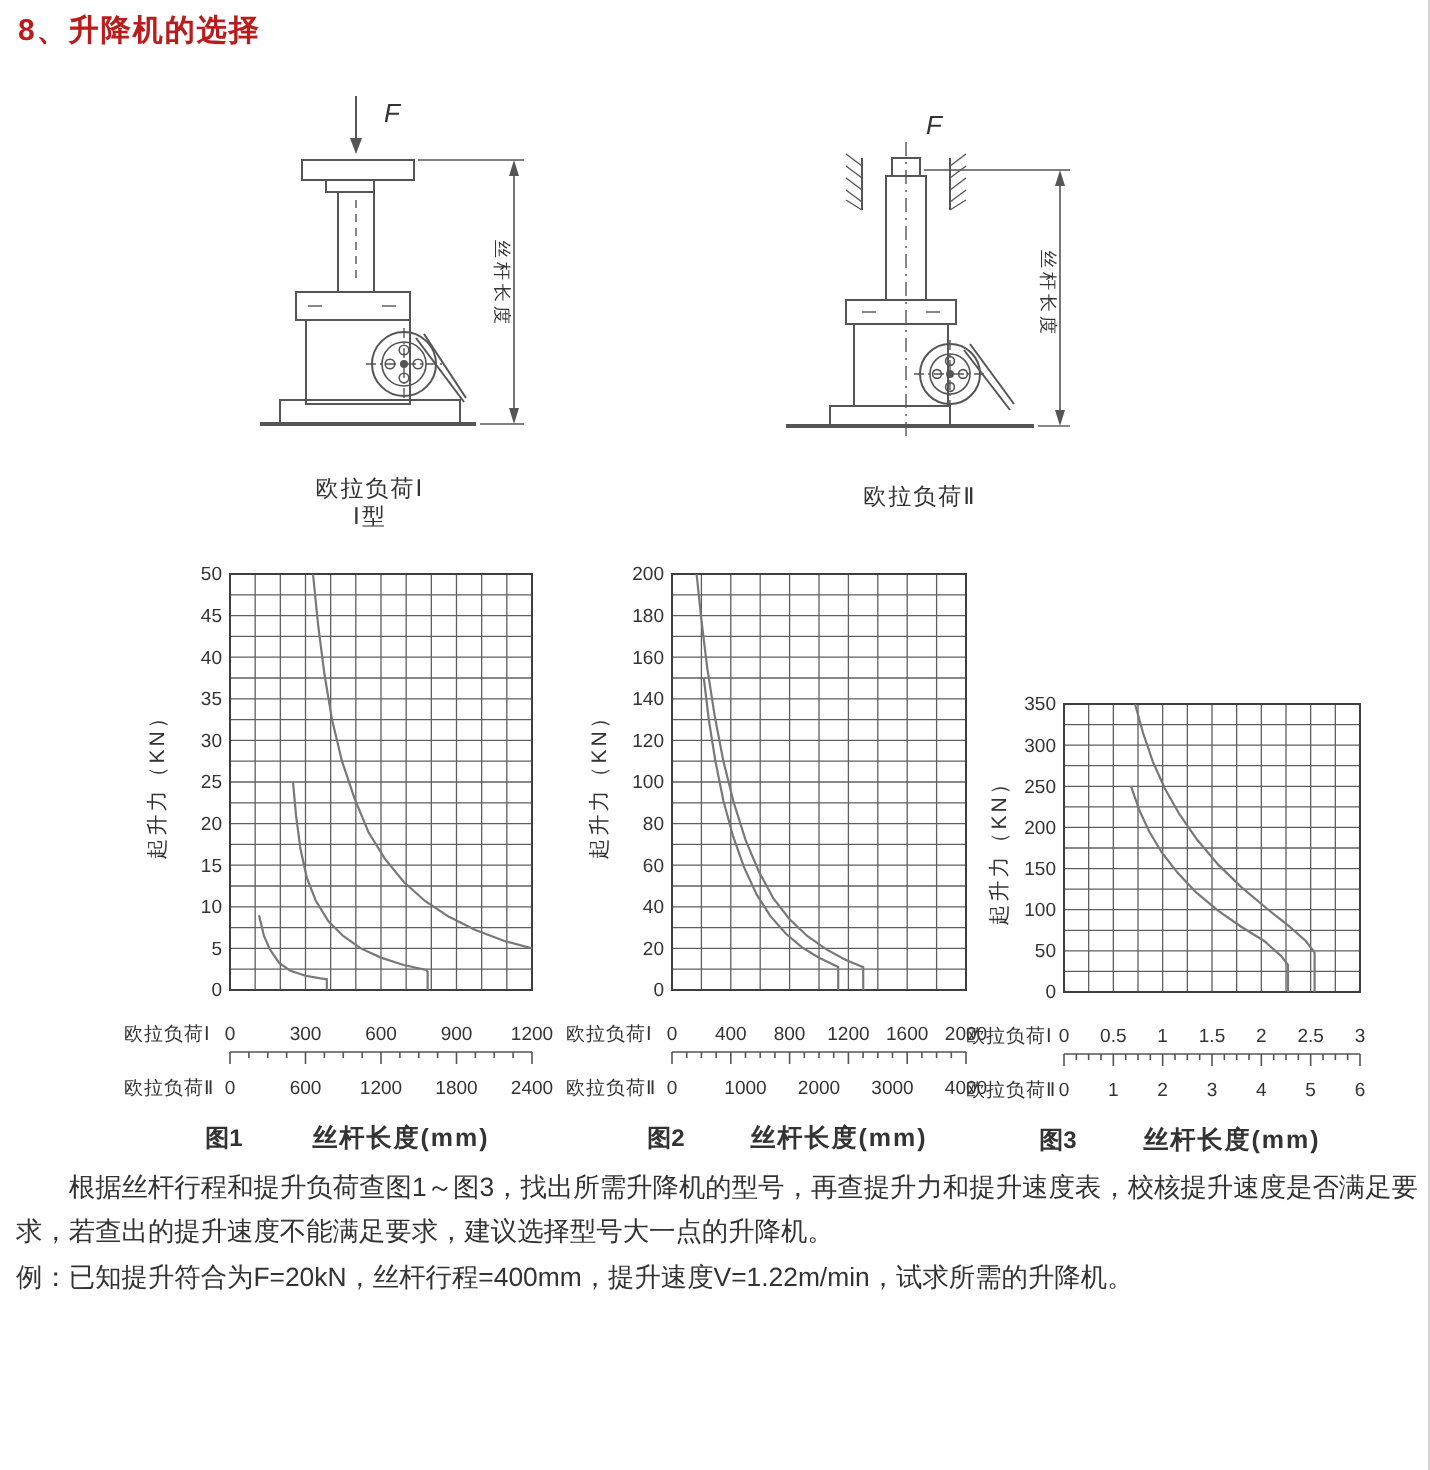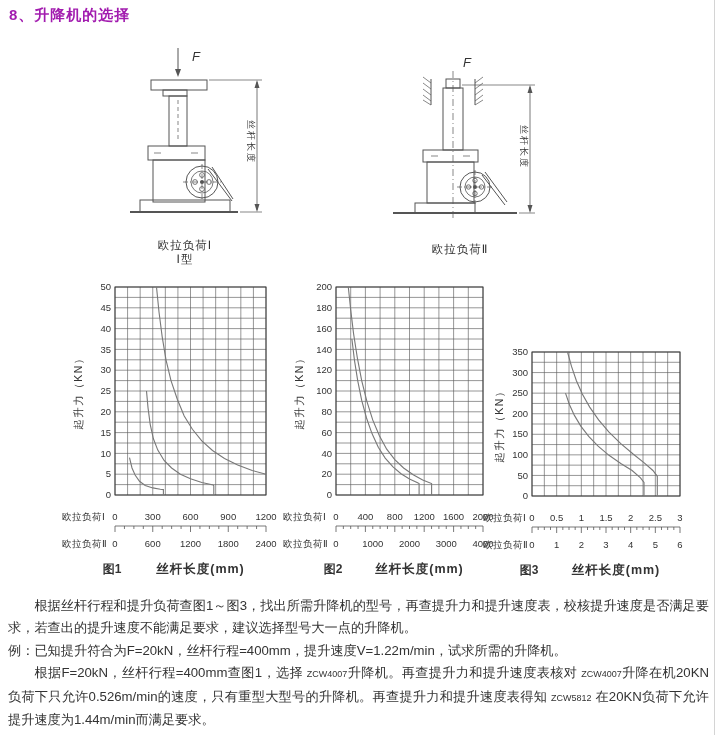--- a/index.html
+++ b/index.html
@@ -1,24 +1,24 @@
 <!DOCTYPE html>
 <html><head>
 <meta charset="utf-8">
 <style>
   html,body{margin:0;padding:0;background:#fff;}
   body{width:715px;height:735px;position:relative;font-family:"Liberation Sans",sans-serif;color:#222;overflow:hidden;}
   .page{position:absolute;inset:0;background:#ffffff;border-right:1px solid #d4d4d4;}
-  .page-title{position:absolute;left:9px;top:6px;font-size:15px;font-weight:700;color:#a21caf;letter-spacing:1px;margin:0;}
+  .page-title{position:absolute;left:9px;top:6px;font-size:15px;font-weight:700;color:#b91c1c;letter-spacing:1px;margin:0;}
   .diagram{position:absolute;display:flex;flex-direction:column;align-items:center;}
   .diagram svg{display:block;}
   .dcap{font-size:11.5px;color:#333;text-align:center;line-height:14px;letter-spacing:1px;}
   .dcap div{white-space:nowrap;}
   .charts-layer{position:absolute;inset:0;}
-  .paras{position:absolute;left:8px;top:595px;width:701px;font-size:13.2px;line-height:22.4px;color:#333;text-align:justify;}
+  .paras{position:absolute;left:8px;top:583px;width:701px;font-size:13.2px;line-height:22.4px;color:#333;text-align:justify;}
   .paras p{margin:0;}
   .indent{text-indent:2em;}
   .model-code{font-size:9px;letter-spacing:0;}
   svg text{fill:#333;}
 </style>
 </head>
 <body>
 
 <div class="page">
 
@@ -426,16 +426,15 @@
           <line x1="197" y1="242" x2="197" y2="248"></line>
         </g>
         <text x="46" y="289" text-anchor="middle" font-size="12" font-weight="700">图3</text>
         <text x="133" y="289" text-anchor="middle" font-size="12.5" font-weight="700" letter-spacing="1">丝杆长度(mm)</text>
       </svg>
     </div>
 
   <div class="paras">
     <p class="indent">根据丝杆行程和提升负荷查图1～图3，找出所需升降机的型号，再查提升力和提升速度表，校核提升速度是否满足要求，若查出的提升速度不能满足要求，建议选择型号大一点的升降机。</p>
     <p>例：已知提升符合为F=20kN，丝杆行程=400mm，提升速度V=1.22m/min，试求所需的升降机。</p>
-    <p class="indent" id="p3"><span>根据F=20kN，丝杆行程=400mm查图1，选择 </span><span class="model-code">ZCW4007</span><span>升降机。再查提升力和提升速度表核对 </span><span class="model-code">ZCW4007</span><span>升降在机20KN负荷下只允许0.526m/min的速度，只有重型大型号的升降机。再查提升力和提升速度表得知 </span><span class="model-code">ZCW5812</span><span> 在20KN负荷下允许提升速度为1.44m/min而满足要求。</span></p>
   </div>
 
 </div>
 
 </body></html>

